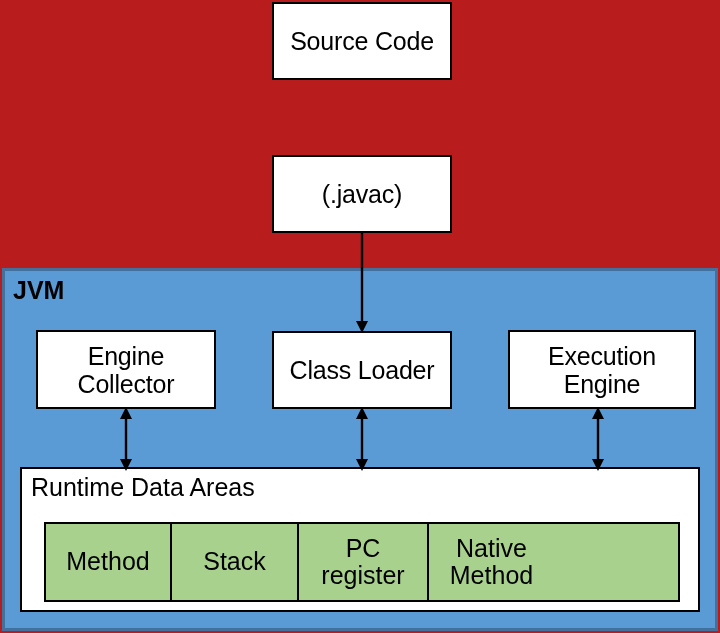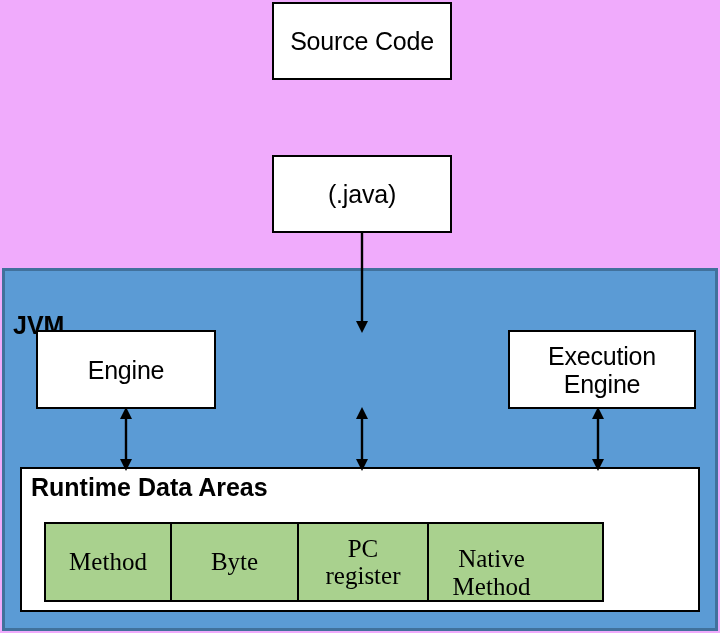--- a/index.html
+++ b/index.html
@@ -8,21 +8,21 @@
     padding: 0;
     background: #000000;
   }
   body {
     font-family: "Liberation Sans", sans-serif;
   }
   #canvas {
     position: relative;
     width: 720px;
     height: 633px;
-    background: #f0abfc;
+    background: #b91c1c;
     overflow: hidden;
   }
 
   
   .box {
     position: absolute;
     background: #FFFFFF;
     border: 2px solid #000000;
     box-sizing: border-box;
     display: flex;
@@ -57,21 +57,20 @@
     box-sizing: border-box;
   }
   #jvm-label {
     position: absolute;
     left: 13px;
     top: 276px;
     font-size: 25px;
     font-weight: bold;
     color: #000000;
     letter-spacing: 0px;
-    margin-top: 35px;
   }
 
   
   #box-garbage-collector { left: 36px;  top: 330px; width: 180px; height: 79px; }
   #box-class-loader      { left: 272px; top: 331px; width: 180px; height: 78px; }
   #box-execution-engine  { left: 508px; top: 330px; width: 188px; height: 79px; }
 
   
   #runtime-panel {
     position: absolute;
@@ -81,51 +80,50 @@
     height: 145px;
     background: #FFFFFF;
     border: 2px solid #000000;
     box-sizing: border-box;
   }
   #runtime-title {
     position: absolute;
     left: 31px;
     top: 473px;
     font-size: 25px;
-    font-weight: bold;
+    font-weight: normal;
     color: #000000;
   }
 
   
   #memory-row {
     position: absolute;
     left: 44px;
     top: 522px;
-    width: 560px;
+    width: 636px;
     height: 80px;
     display: flex;
     border: 2px solid #000000;
     box-sizing: border-box;
     background: #A9D18E;
-    font-family: Liberation Serif, serif;
   }
   .mem-cell {
     background: #A9D18E;
     border-right: 2px solid #000000;
     box-sizing: border-box;
     display: flex;
     flex-direction: column;
     align-items: center;
     justify-content: center;
     font-size: 25px;
     line-height: 1.1;
     color: #000000;
     text-align: center;
   }
-  .mem-cell:last-child { border-right: none; justify-content: flex-end; }
+  .mem-cell:last-child { border-right: none; }
   
   .mem-cell.w1 { width: 126px; }
   .mem-cell.w2 { width: 128px; }
   .mem-cell.w3 { width: 127px; }
   .mem-cell.w4 { width: 130px; }
   .mem-cell.w5 { width: 125px; }
 
   
   #arrow-layer {
     position: absolute;
@@ -142,43 +140,47 @@
   <div id="jvm-panel"></div>
 
   <div id="runtime-panel"></div>
 
   <div class="box" id="box-source-code">
     <span>Source Code</span>
   </div>
 
 
   <div class="box" id="box-byte-code">
-    <span class="line2">(.java)</span>
+    <span class="line2">(.javac)</span>
   </div>
 
   <div id="jvm-label">JVM</div>
 
   <div class="box" id="box-garbage-collector">
     <span>Engine</span>
-  </div>
-
+    <span class="line2">Collector</span>
+  </div>
+
+  <div class="box" id="box-class-loader">
+    <span>Class Loader</span>
+  </div>
 
   <div class="box" id="box-execution-engine">
     <span>Execution</span>
     <span class="line2">Engine</span>
   </div>
 
   <div id="runtime-title">Runtime Data Areas</div>
 
   <div id="memory-row">
     <div class="mem-cell w1">
       <span>Method</span>
     </div>
     <div class="mem-cell w3">
-      <span>Byte</span>
+      <span>Stack</span>
     </div>
     <div class="mem-cell w4">
       <span>PC</span>
       <span>register</span>
     </div>
     <div class="mem-cell w5">
       <span>Native</span>
       <span>Method</span>
     </div>
   </div>

